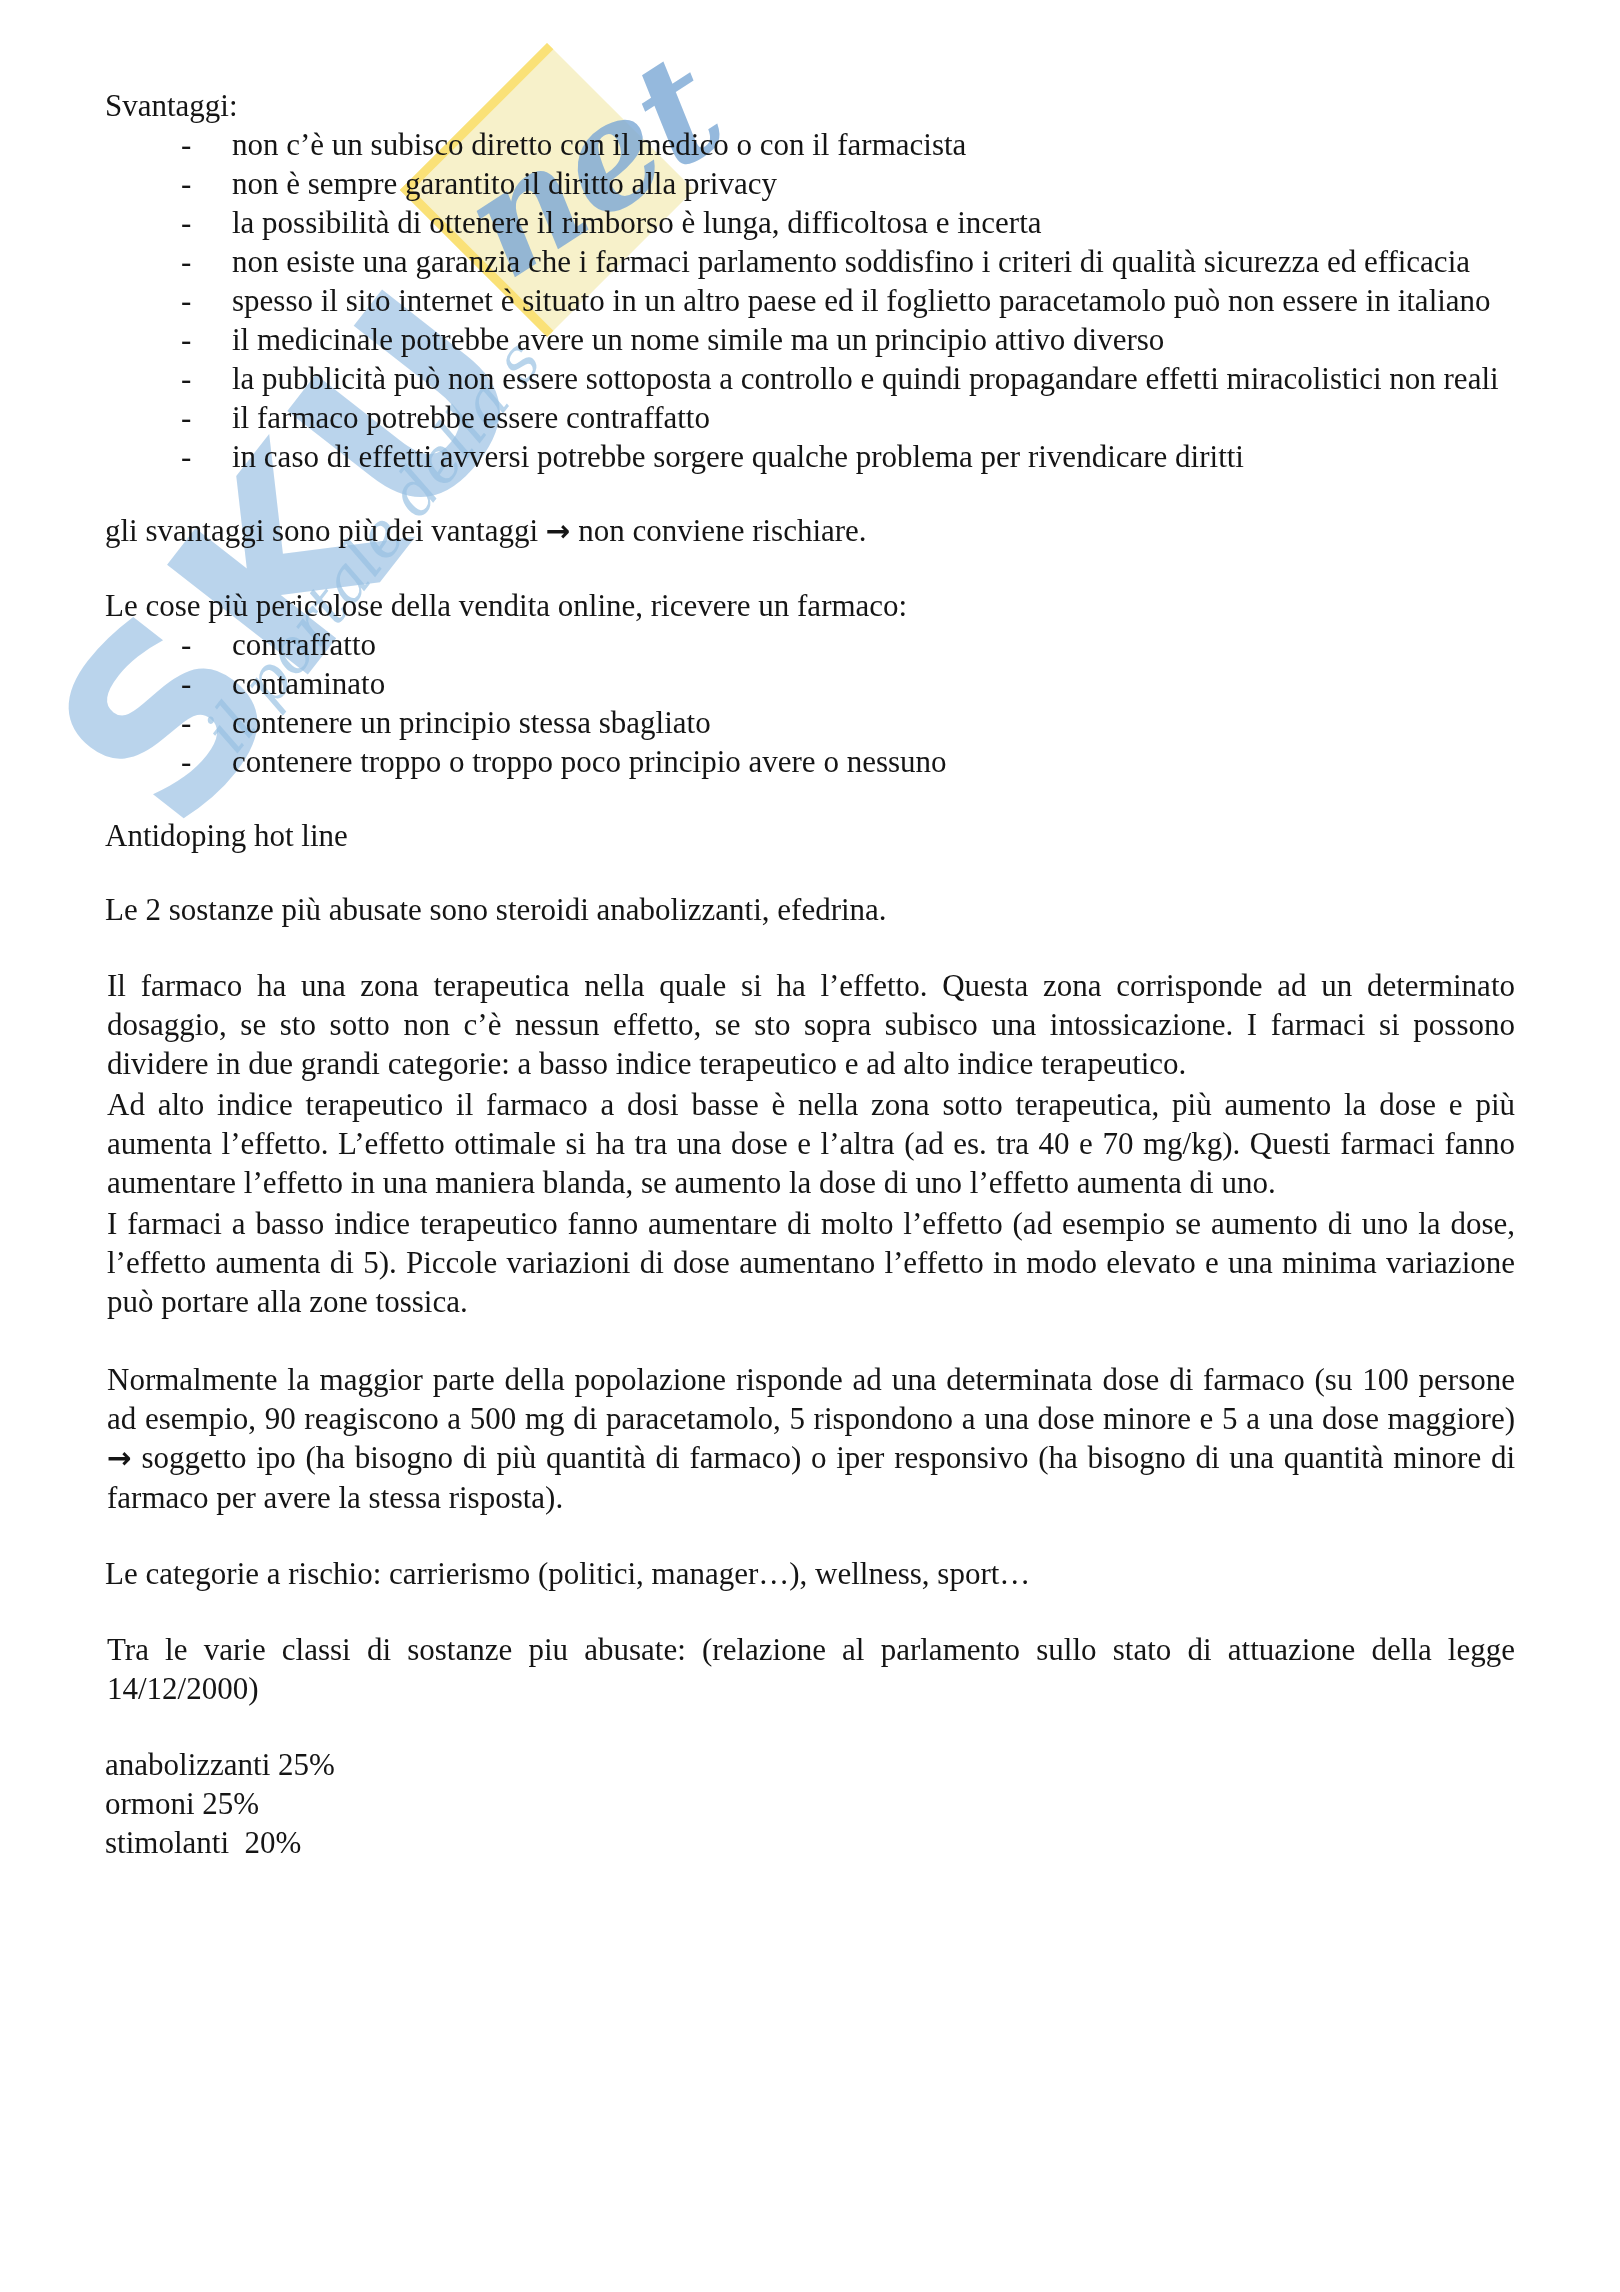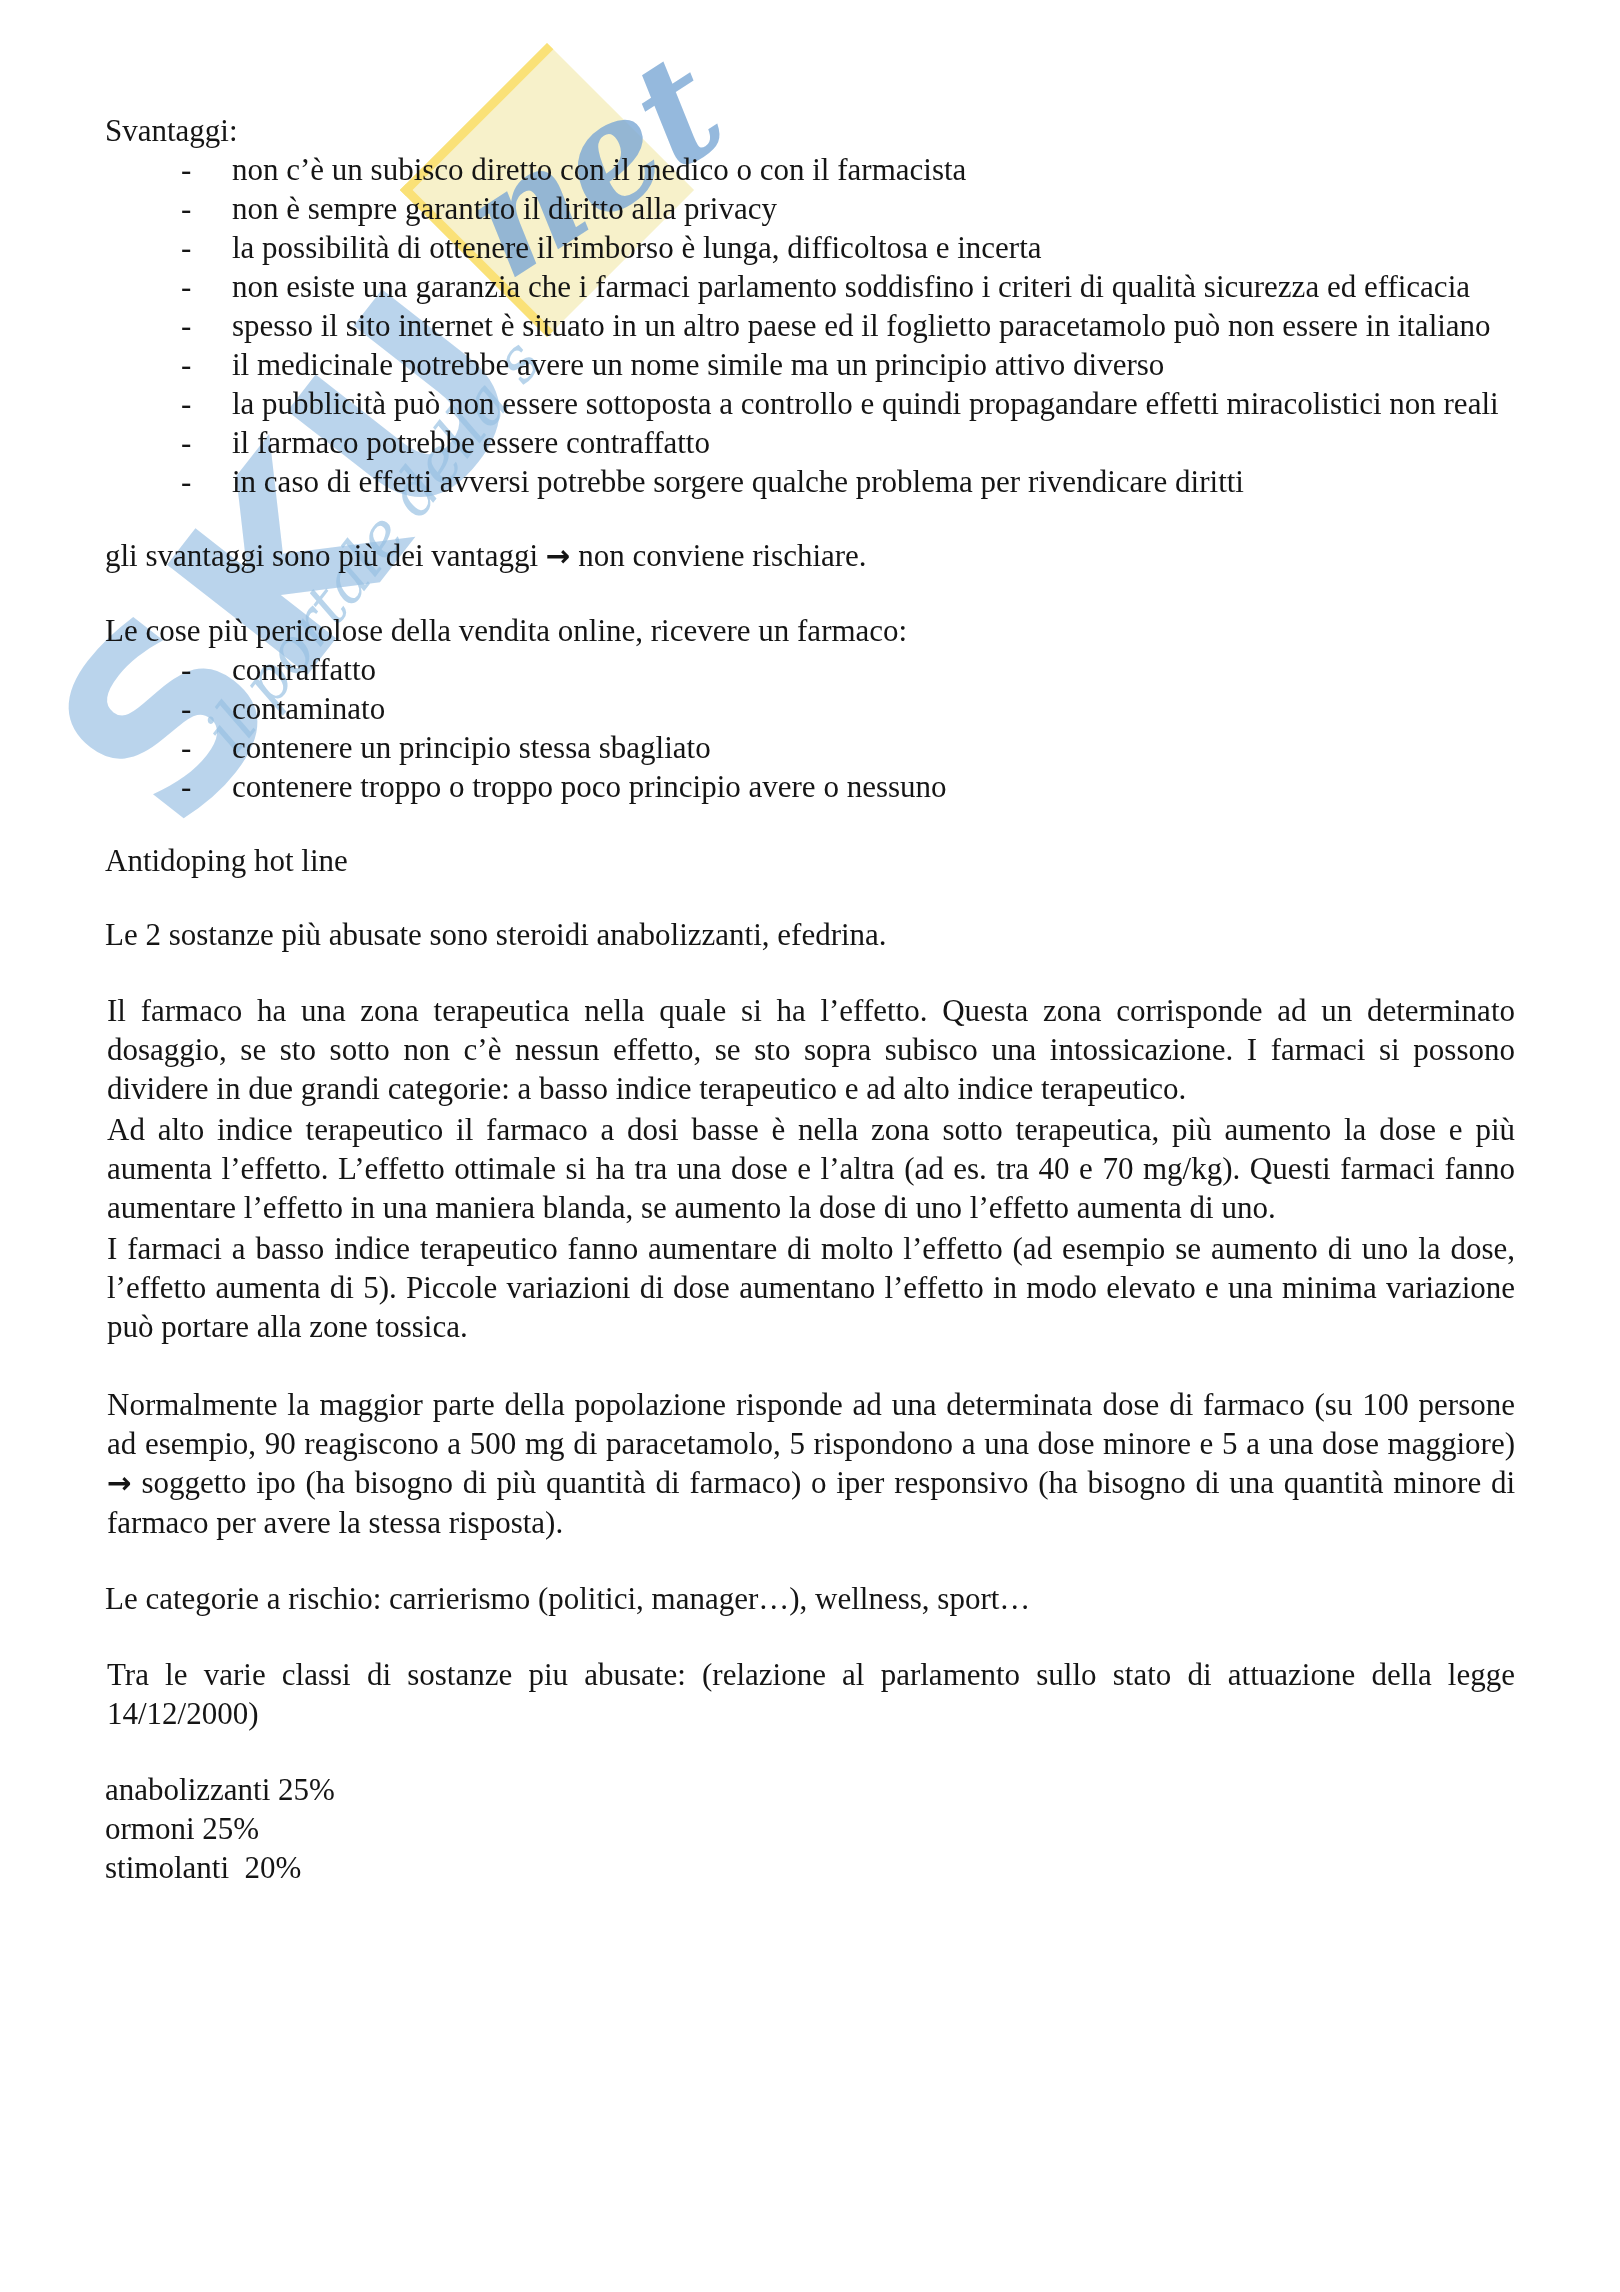--- a/index.html
+++ b/index.html
@@ -43,21 +43,21 @@
     position:absolute; left:461px; top:88px; width:235px;
     text-align:center;
     font-family:"DejaVu Serif", serif; font-style:italic; font-weight:bold;
     font-size:147px;
     color:rgba(122,168,213,0.80);
     transform:rotate(-33deg);
   }
   
   .content {
     position:relative; z-index:1;
-    padding:111px 103px 0 105px;
+    padding:86px 103px 0 105px;
     font-size:31px; line-height:39px;
   }
   .h { white-space:pre-wrap; }
   .para { margin:2px; text-align:justify; }
   .line { margin:0; }
   .gap { height:35px; }
   .blist { margin:0; padding:0; list-style:none; }
   .bitem { display:flex; }
   .bitem .dash { flex:0 0 127px; padding-left:76px; box-sizing:border-box; }
   .bitem .btext { flex:1 1 auto; text-align:justify; }

